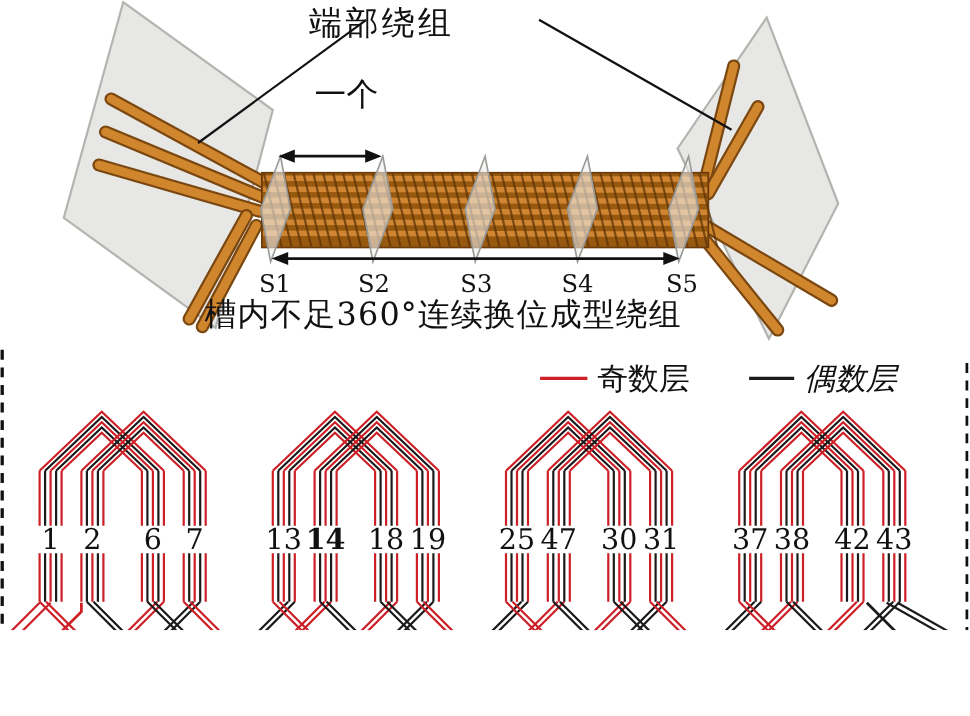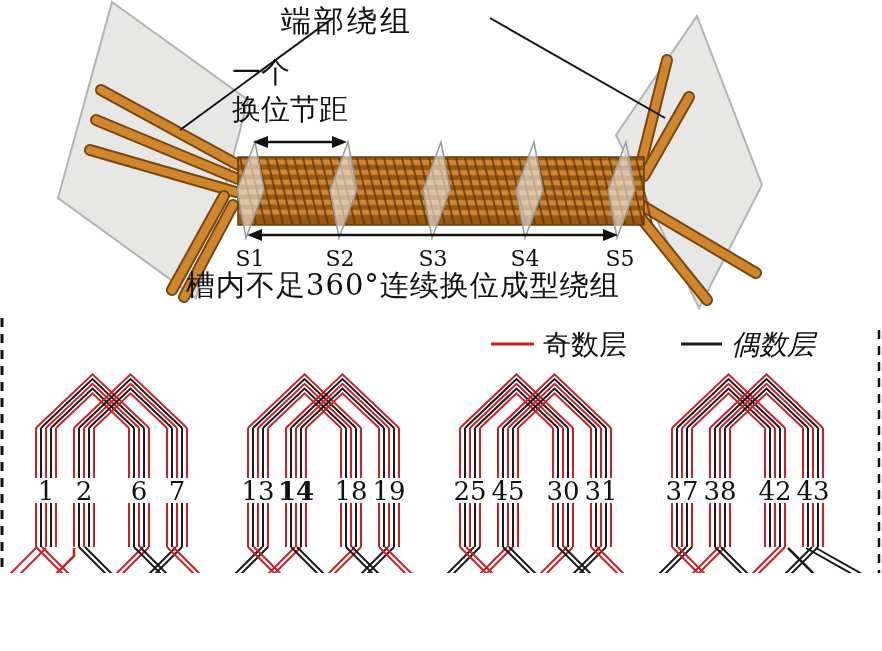--- a/index.html
+++ b/index.html
@@ -3,21 +3,21 @@
 <meta charset="utf-8">
 <style>
   html,body{margin:0;padding:0;background:#ffffff;}
   #fig{
     position:relative;width:882px;height:573px;background:#ffffff;overflow:hidden;
     font-family:"DejaVu Serif","Liberation Serif",serif;color:#111;
   }
   #gfx{position:absolute;left:0;top:0;}
   .lbl{position:absolute;white-space:nowrap;color:#111;}
   .end-winding{left:281px;top:1px;font-size:30px;letter-spacing:3px;}
-  .pitch{left:232px;top:54px;width:166px;font-size:29px;line-height:37px;}
+  .pitch{left:232px;top:67px;width:166px;text-align:center;font-size:29px;line-height:37px;}
   .cap-top{left:186px;top:266px;font-size:29px;letter-spacing:1px;}
   .legend-odd{left:543px;top:326px;font-size:28px;}
   .legend-even{left:731px;top:326px;font-size:28px;font-style:italic;}
   .cap-bottom{left:192px;top:604px;font-size:31px;letter-spacing:1px;}
   .s-marker{position:absolute;top:246px;font-size:22px;transform:translateX(-50%);}
   .slot-num{position:absolute;top:476px;font-size:26px;transform:translateX(-50%);}
 </style>
 </head>
 <body>
 
@@ -372,21 +372,20 @@
         <line x1="816" y1="548" x2="894" y2="592" stroke="#1a1a1a" stroke-width="2"></line>
         <polyline points="788,548 833,593 841,593 841,614" fill="none" stroke="#1a1a1a" stroke-width="2.5"></polyline>
         <polygon points="841,634 833,610 849,610" fill="#1a1a1a"></polygon>
         <line x1="841" y1="638" x2="841" y2="651" stroke="#1a1a1a" stroke-width="2.5" stroke-dasharray="6 5"></line>
       </g>
   </svg>
 
   <div class="lbl end-winding">端部绕组</div>
   <div class="lbl pitch">
     <div>一个</div>
-    <div>换位节距</div>
   </div>
   <div class="lbl cap-top">槽内不足360°连续换位成型绕组</div>
   <div class="lbl legend-odd">奇数层</div>
   <div class="lbl legend-even">偶数层</div>
   <div id="smarks">
       <div class="s-marker" style="left: 250px;">S1</div>
       <div class="s-marker" style="left: 340px;">S2</div>
       <div class="s-marker" style="left: 433px;">S3</div>
       <div class="s-marker" style="left: 525px;">S4</div>
       <div class="s-marker" style="left: 620px;">S5</div>
@@ -394,21 +393,21 @@
   <div id="slotnums">
       <div class="slot-num" style="left: 46px;">1</div>
       <div class="slot-num" style="left: 84px;">2</div>
       <div class="slot-num" style="left: 139px;">6</div>
       <div class="slot-num" style="left: 177px;">7</div>
       <div class="slot-num" style="left: 258px;">13</div>
       <div class="slot-num" style="left: 296px; font-weight: bold;">14</div>
       <div class="slot-num" style="left: 351px;">18</div>
       <div class="slot-num" style="left: 389px;">19</div>
       <div class="slot-num" style="left: 470px;">25</div>
-      <div class="slot-num" style="left: 508px;">45</div>
+      <div class="slot-num" style="left: 508px;">47</div>
       <div class="slot-num" style="left: 563px;">30</div>
       <div class="slot-num" style="left: 601px;">31</div>
       <div class="slot-num" style="left: 682px;">37</div>
       <div class="slot-num" style="left: 720px;">38</div>
       <div class="slot-num" style="left: 775px;">42</div>
       <div class="slot-num" style="left: 813px;">43</div>
     </div>
 
 </div>
 

